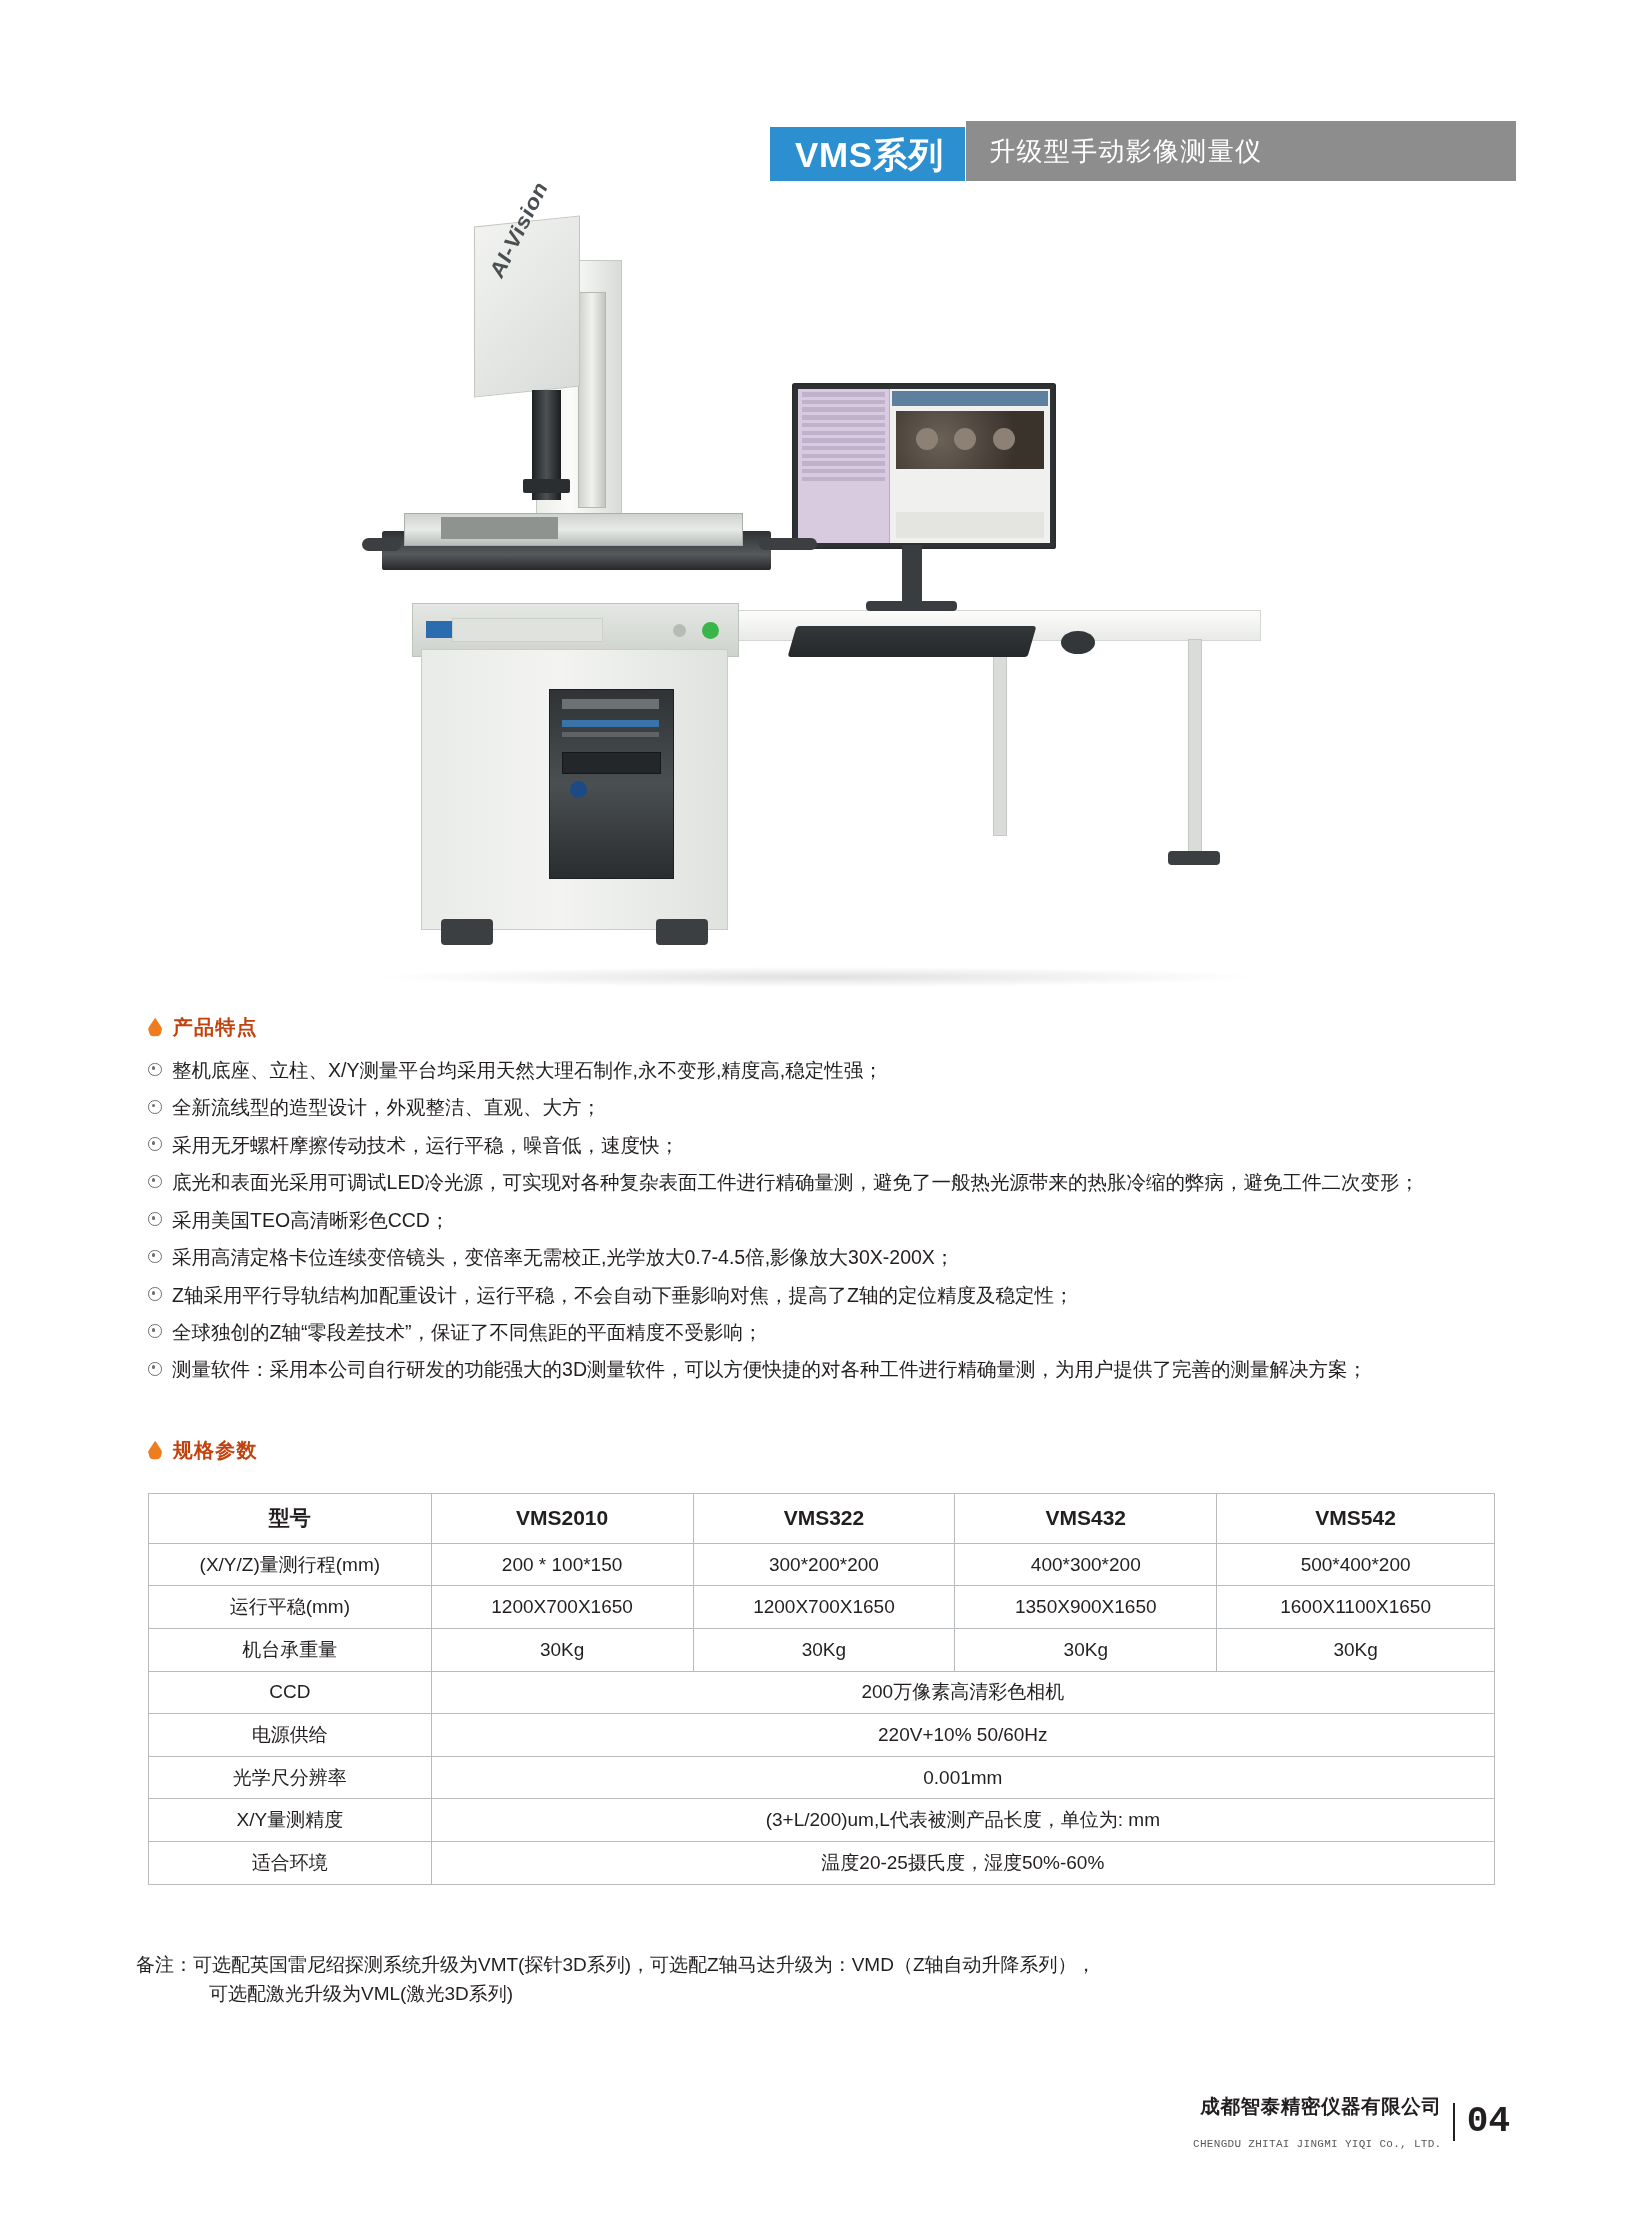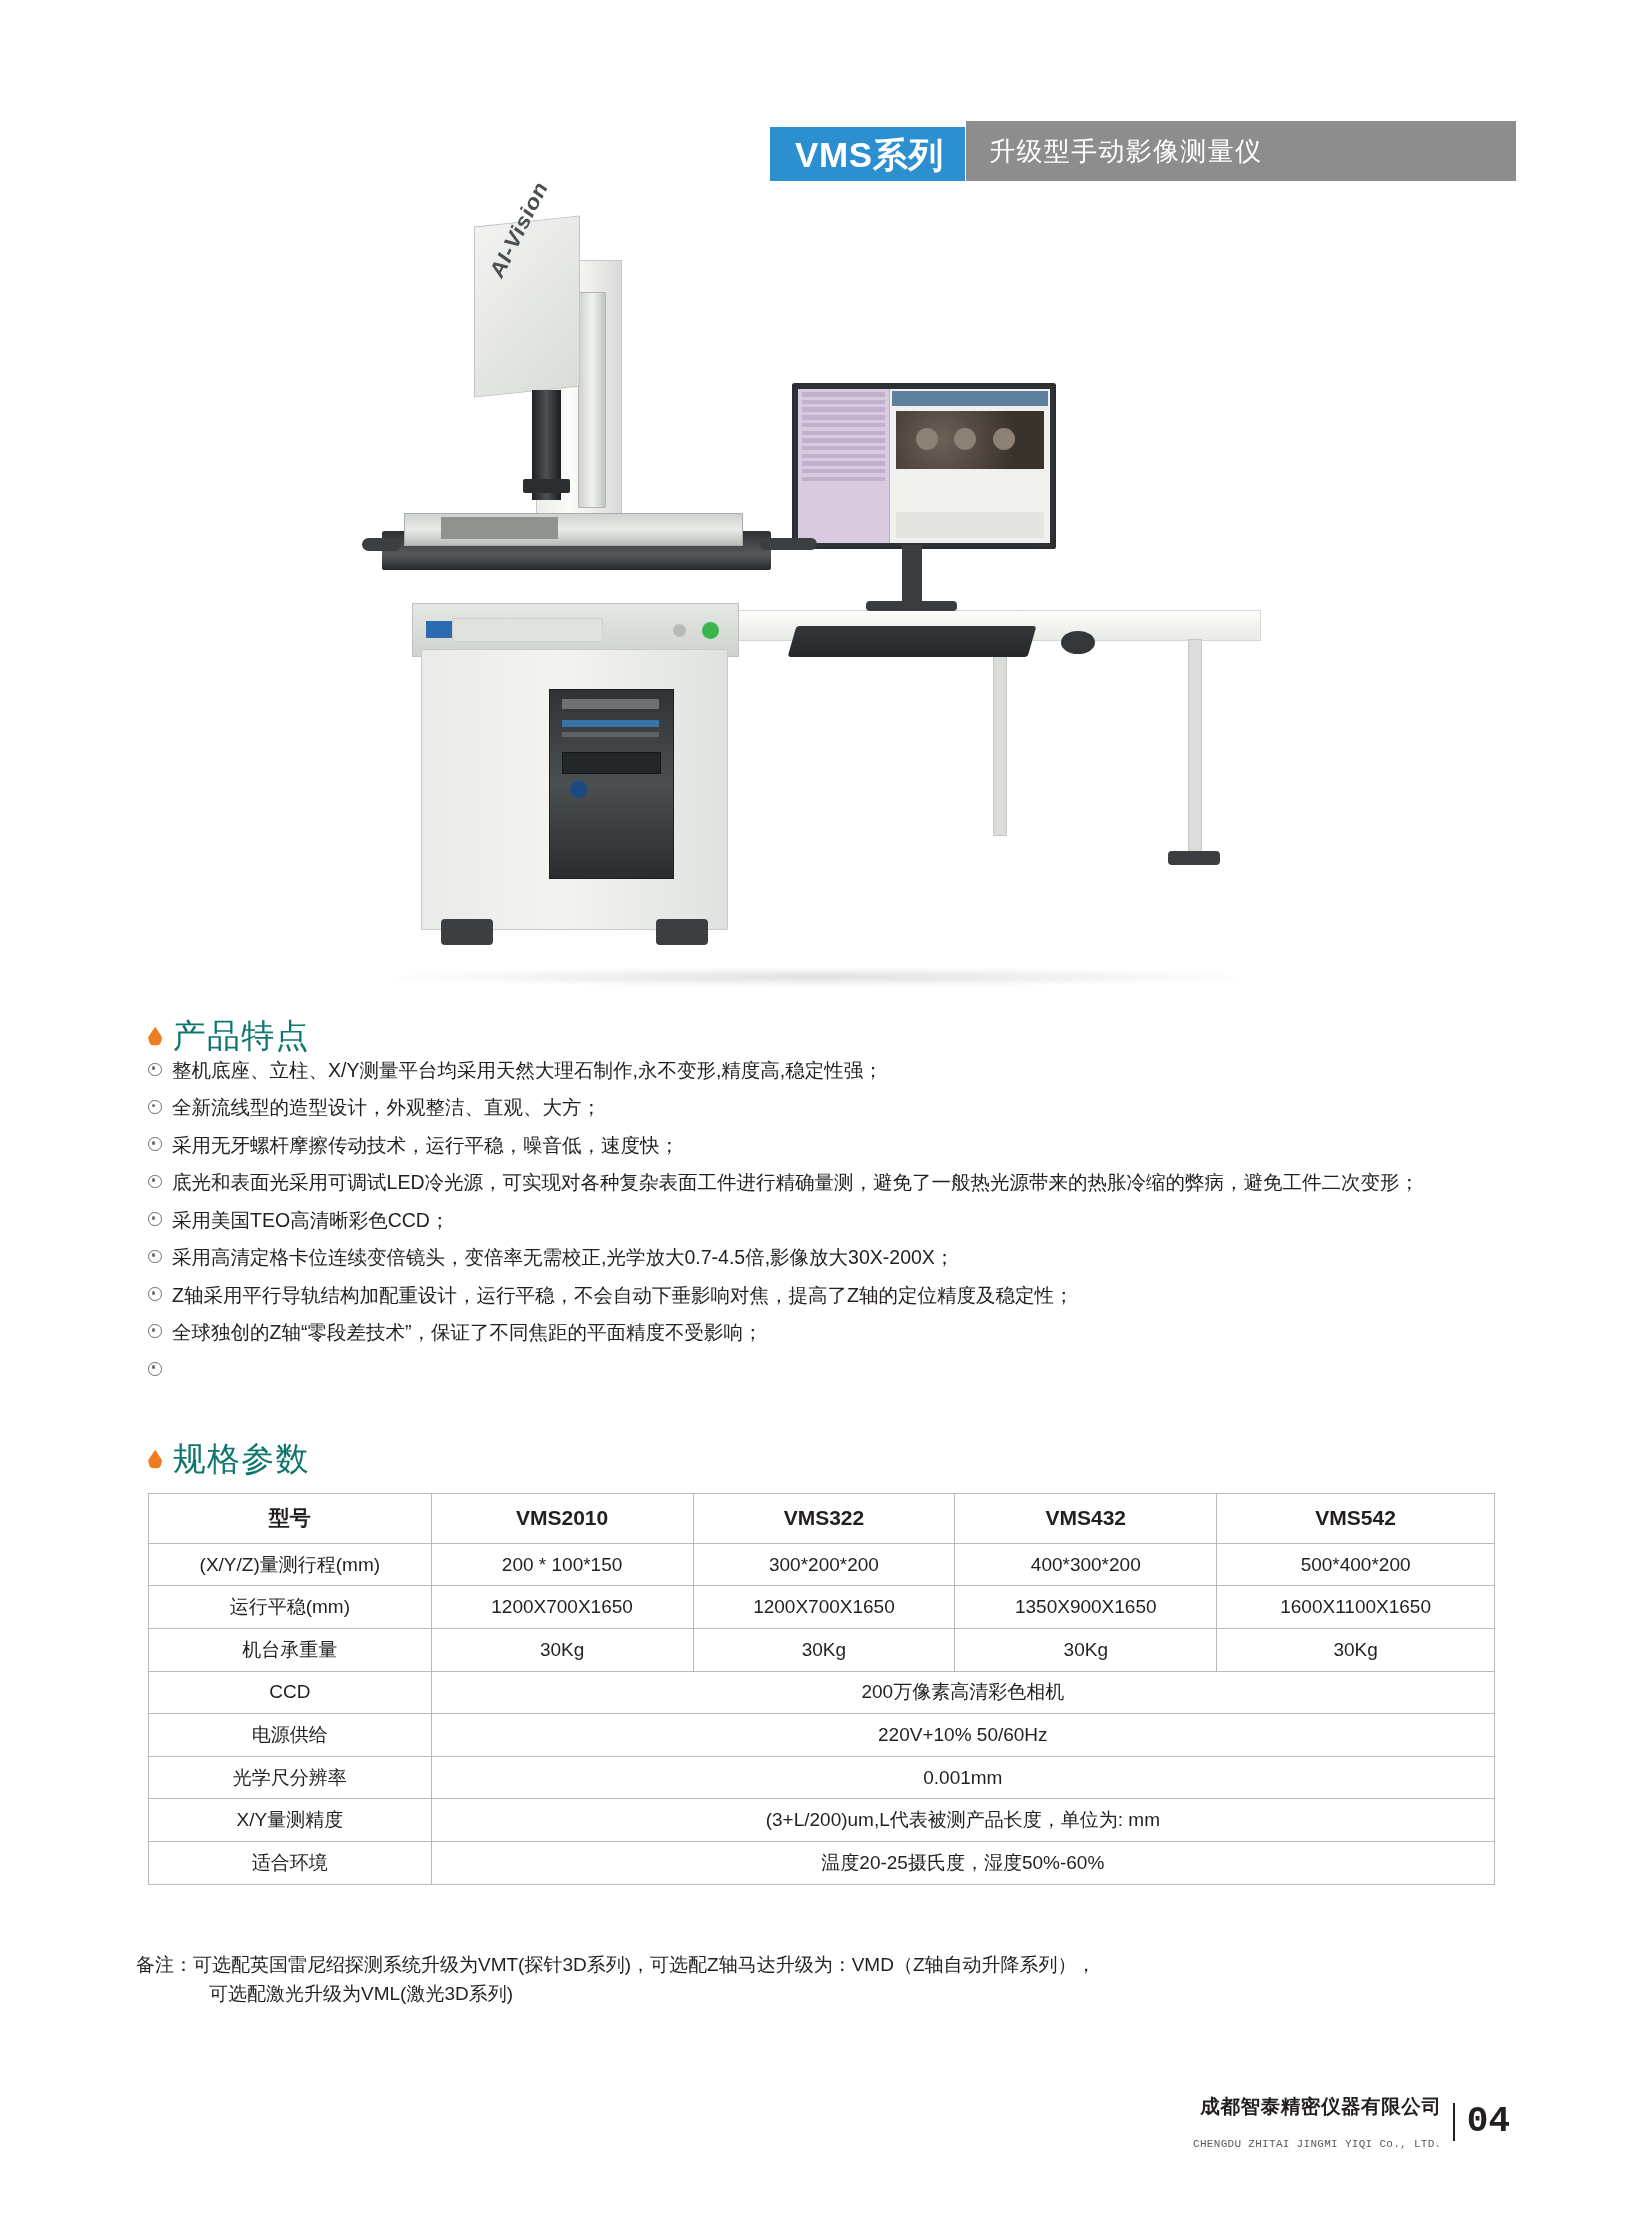--- a/index.html
+++ b/index.html
@@ -450,23 +450,23 @@
   }
   .section-title .drop {
     width: 14.3px;
     height: 19.5px;
     background: #f07c20;
     border-radius: 50% 50% 50% 50% / 62% 62% 38% 38%;
     transform: rotate(0deg);
     clip-path: polygon(50% 0%, 100% 55%, 85% 95%, 15% 95%, 0% 55%);
   }
   .section-title .txt {
-    color: #0f766e;
-    font-size: 33px;
-    font-weight: normal;
+    color: #c2410c;
+    font-size: 20px;
+    font-weight: bold;
     letter-spacing: 1.3px;
   }
   #features-title { top: 1014px; left: 148px; }
   #spec-title     { top: 1437px; left: 148px; }
 
   
   .features {
     position: absolute;
     top: 1058px;
     left: 148px;
@@ -694,20 +694,21 @@
   <div class="feature-item">
     <span class="bullet"></span>
     <span>Z轴采用平行导轨结构加配重设计，运行平稳，不会自动下垂影响对焦，提高了Z轴的定位精度及稳定性；</span>
   </div>
   <div class="feature-item">
     <span class="bullet"></span>
     <span>全球独创的Z轴“零段差技术”，保证了不同焦距的平面精度不受影响；</span>
   </div>
   <div class="feature-item">
     <span class="bullet"></span>
+    <span>测量软件：采用本公司自行研发的功能强大的3D测量软件，可以方便快捷的对各种工件进行精确量测，为用户提供了完善的测量解决方案；</span>
   </div>
 </div>
 
 <div class="section-title" id="spec-title">
   <div class="drop"></div>
   <div class="txt">规格参数</div>
 </div>
 
 <div class="spec-wrap">
   <table class="spec">

